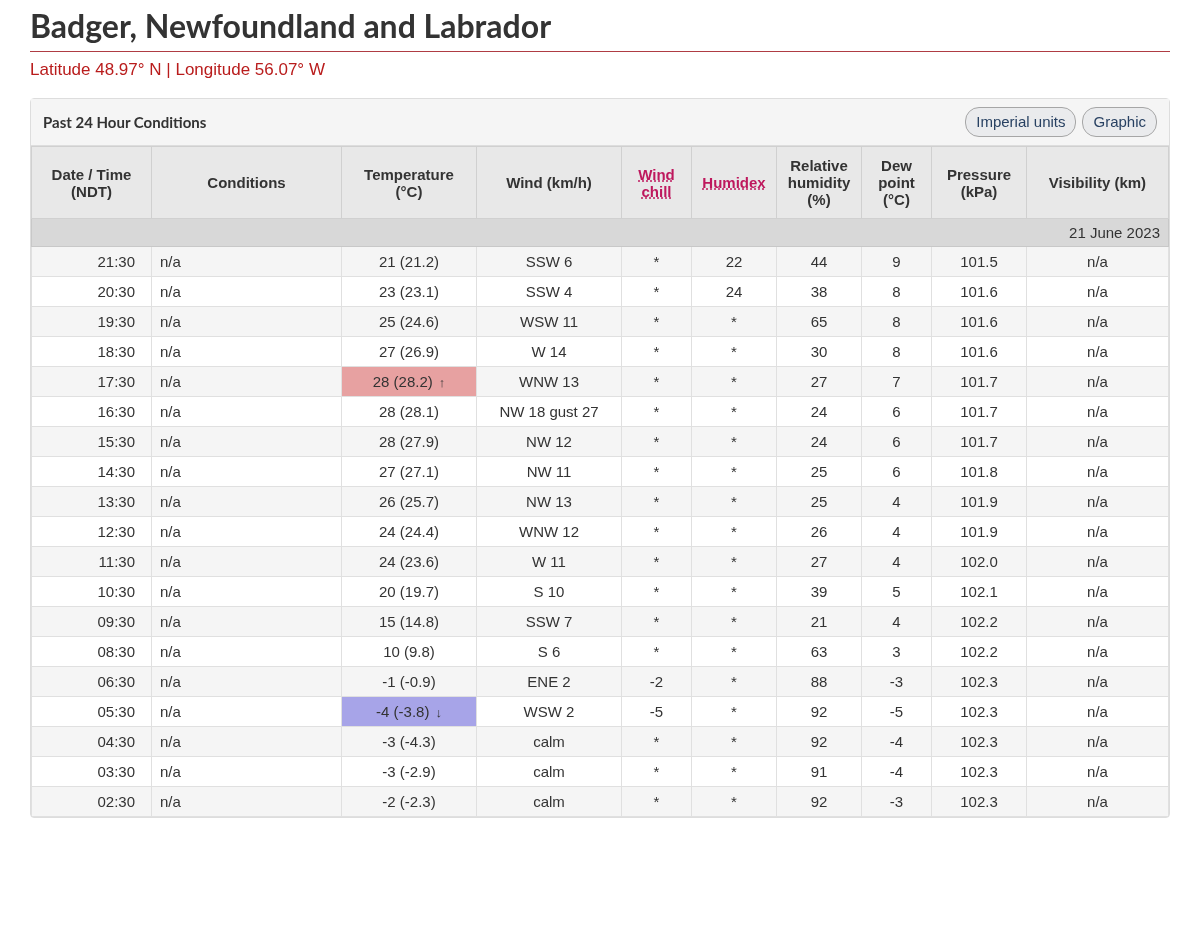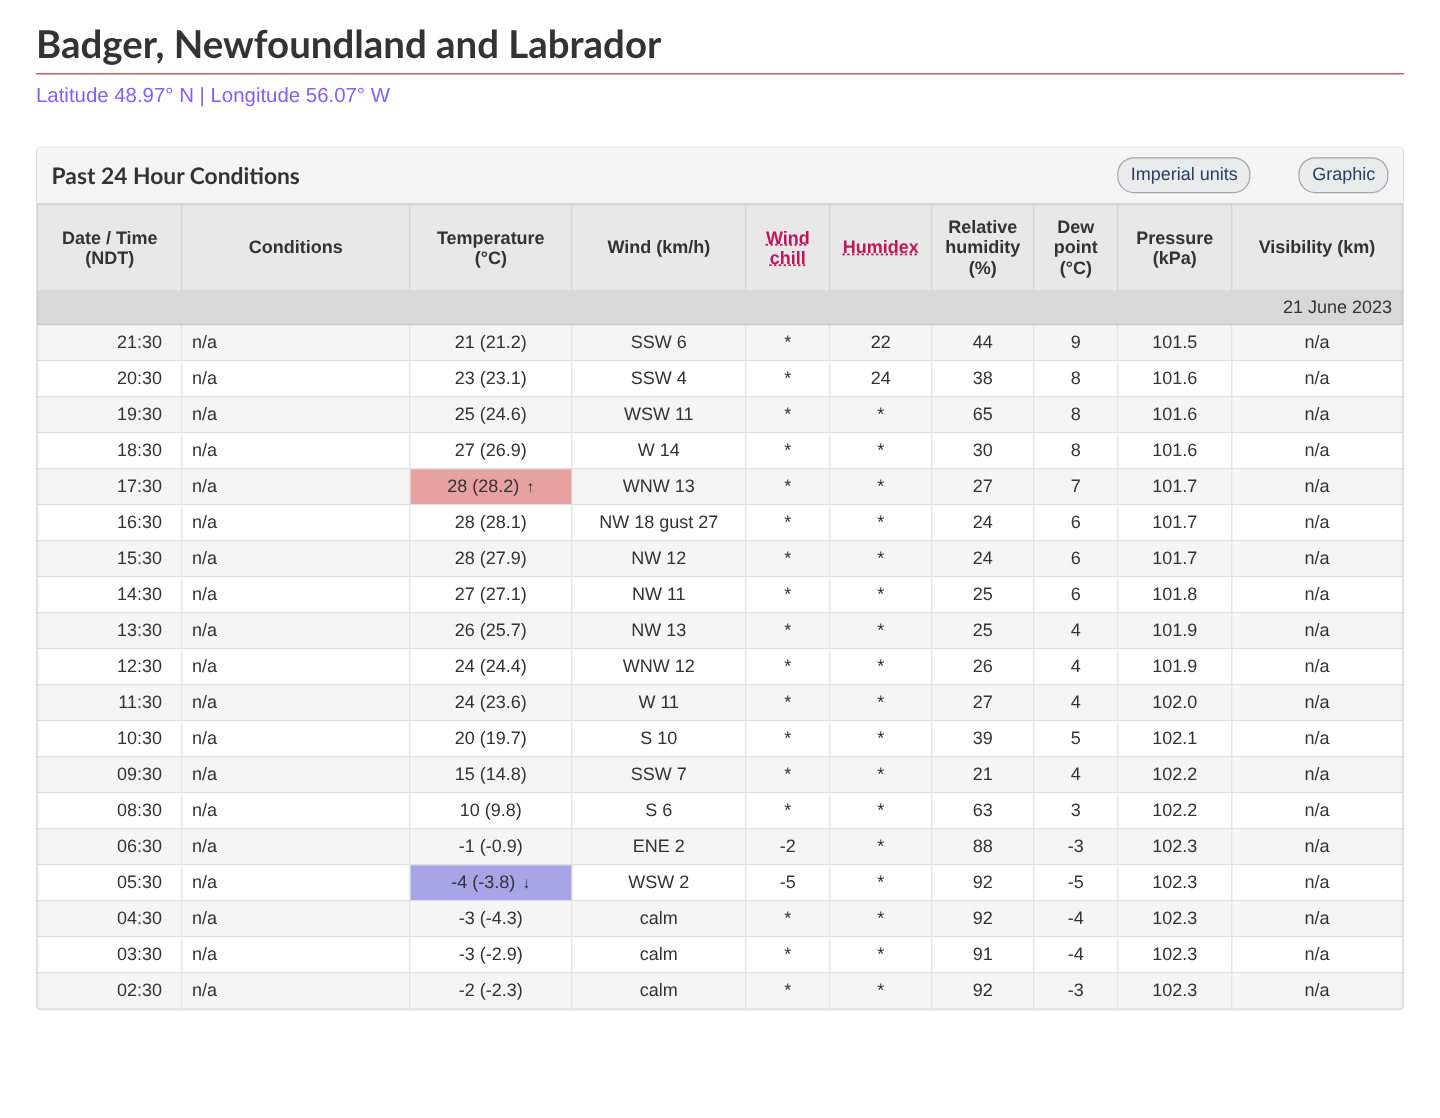--- a/index.html
+++ b/index.html
@@ -8,60 +8,59 @@
   background: #fff;
   color: #333;
   padding: 0 30px 30px 30px;
   width: 1200px;
 }
 h1 {
   font-family: "Lato", "Helvetica Neue", sans-serif;
   font-weight: 700;
   font-size: 32px;
   color: #333;
-  margin-top: 16px;
+  margin-top: 6px;
   margin-bottom: 8px;
   border-bottom: 1px solid #af3c43;
   padding-bottom: 6px;
 }
 .coords {
   font-size: 17px;
-  color: #8b5cf6;
-  margin-bottom: 32px;
+  color: #b91c1c;
+  margin-bottom: 18px;
 }
 .panel {
   border: 1px solid #ddd;
   border-radius: 4px;
 }
 .panel-header {
   display: flex;
   align-items: center;
   justify-content: space-between;
   padding: 8px 12px;
   background: #f5f5f5;
   border-bottom: 1px solid #ddd;
 }
 .panel-title {
   font-family: "Lato", "Helvetica Neue", sans-serif;
   font-weight: 700;
-  font-size: 19px;
+  font-size: 15px;
   color: #333;
 }
 .panel-buttons { display: flex; gap: 6px; }
 .btn {
   display: inline-block;
   padding: 5px 10px;
   font-size: 15px;
   color: #284162;
   background: #eaebed;
   border: 1px solid #a6a6a6;
   border-radius: 14px;
   cursor: pointer;
   line-height: 1.2;
-  margin-left: 34px;
 }
 table {
   width: 100%;
   border-collapse: collapse;
   font-size: 15px;
 }
 thead th {
   background: #e8e8e8;
   border: 1px solid #d0d0d0;
   padding: 10px 8px;

